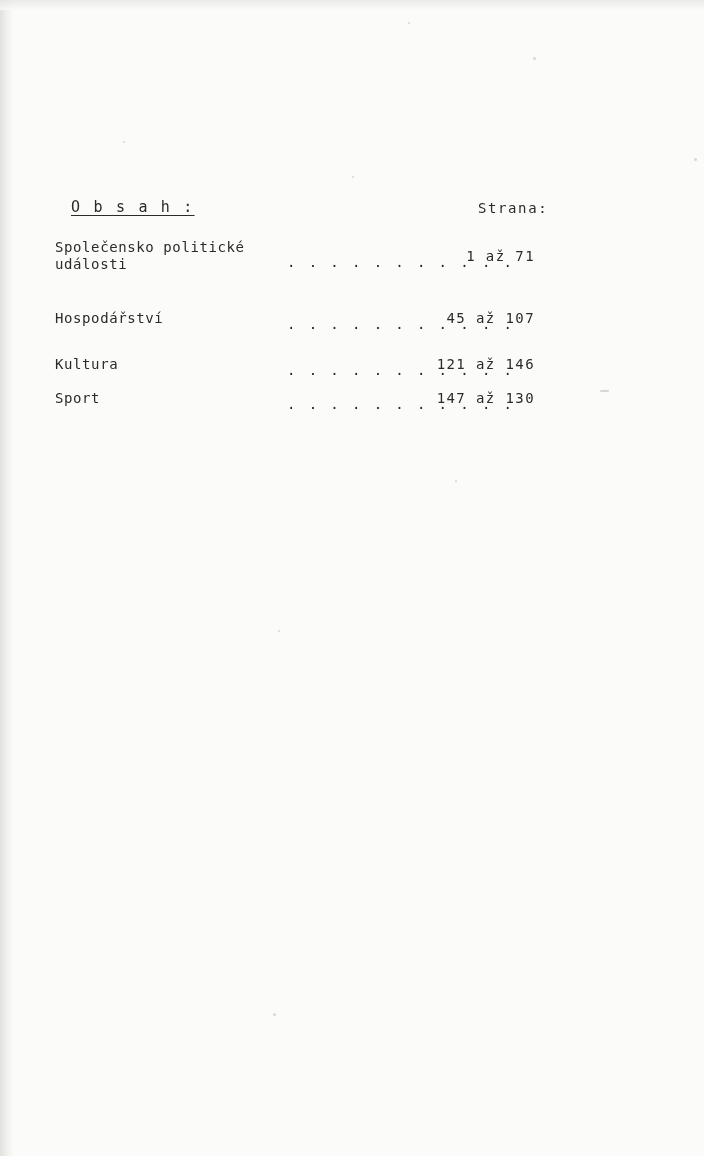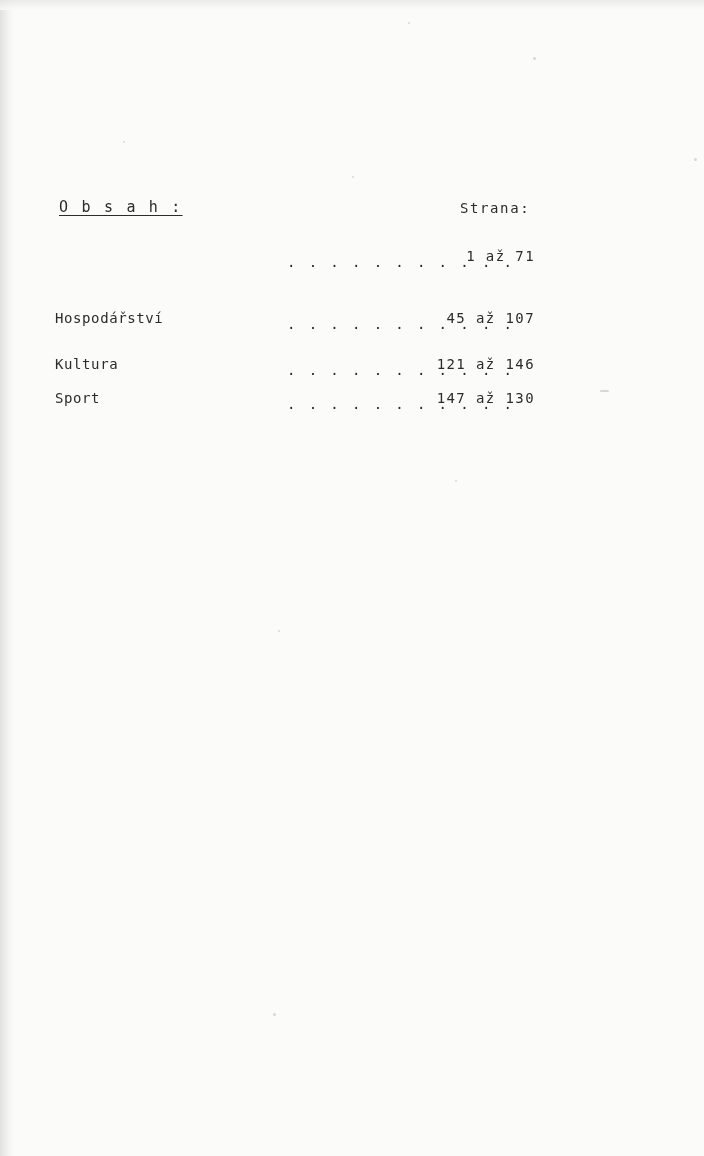--- a/index.html
+++ b/index.html
@@ -44,31 +44,31 @@
     top: 198px;
     width: 560px;
   }
 
   .toc-head {
     position: relative;
     height: 34px;
   }
   .toc-title {
     position: absolute;
-    left: 4px;
+    left: 16px;
     top: 0;
     font-size: 15px;
     letter-spacing: 2.2px;
     text-decoration: underline;
     text-underline-offset: 3px;
     white-space: pre;
   }
   .toc-pagecol {
     position: absolute;
-    left: 405px;
+    left: 423px;
     top: 2px;
     font-size: 14px;
     letter-spacing: 1.6px;
     white-space: pre;
   }
 
   .rows {
     position: relative;
     margin-top: 16px;
   }
@@ -129,20 +129,22 @@
   <div class="toc">
 
     <div class="toc-head">
       <div class="toc-title">O b s a h :</div>
       <div class="toc-pagecol">Strana:</div>
     </div>
 
     <div class="rows">
 
       <div class="row two-line">
+        <div class="label">Společensko politické
+události</div>
         <div class="leader">. . . . . . . . . . .</div>
         <div class="range">1 až 71</div>
       </div>
 
       <div class="row" style="margin-top:28px;">
         <div class="label">Hospodářství</div>
         <div class="leader">. . . . . . . . . . .</div>
         <div class="range">45 až 107</div>
       </div>
 

